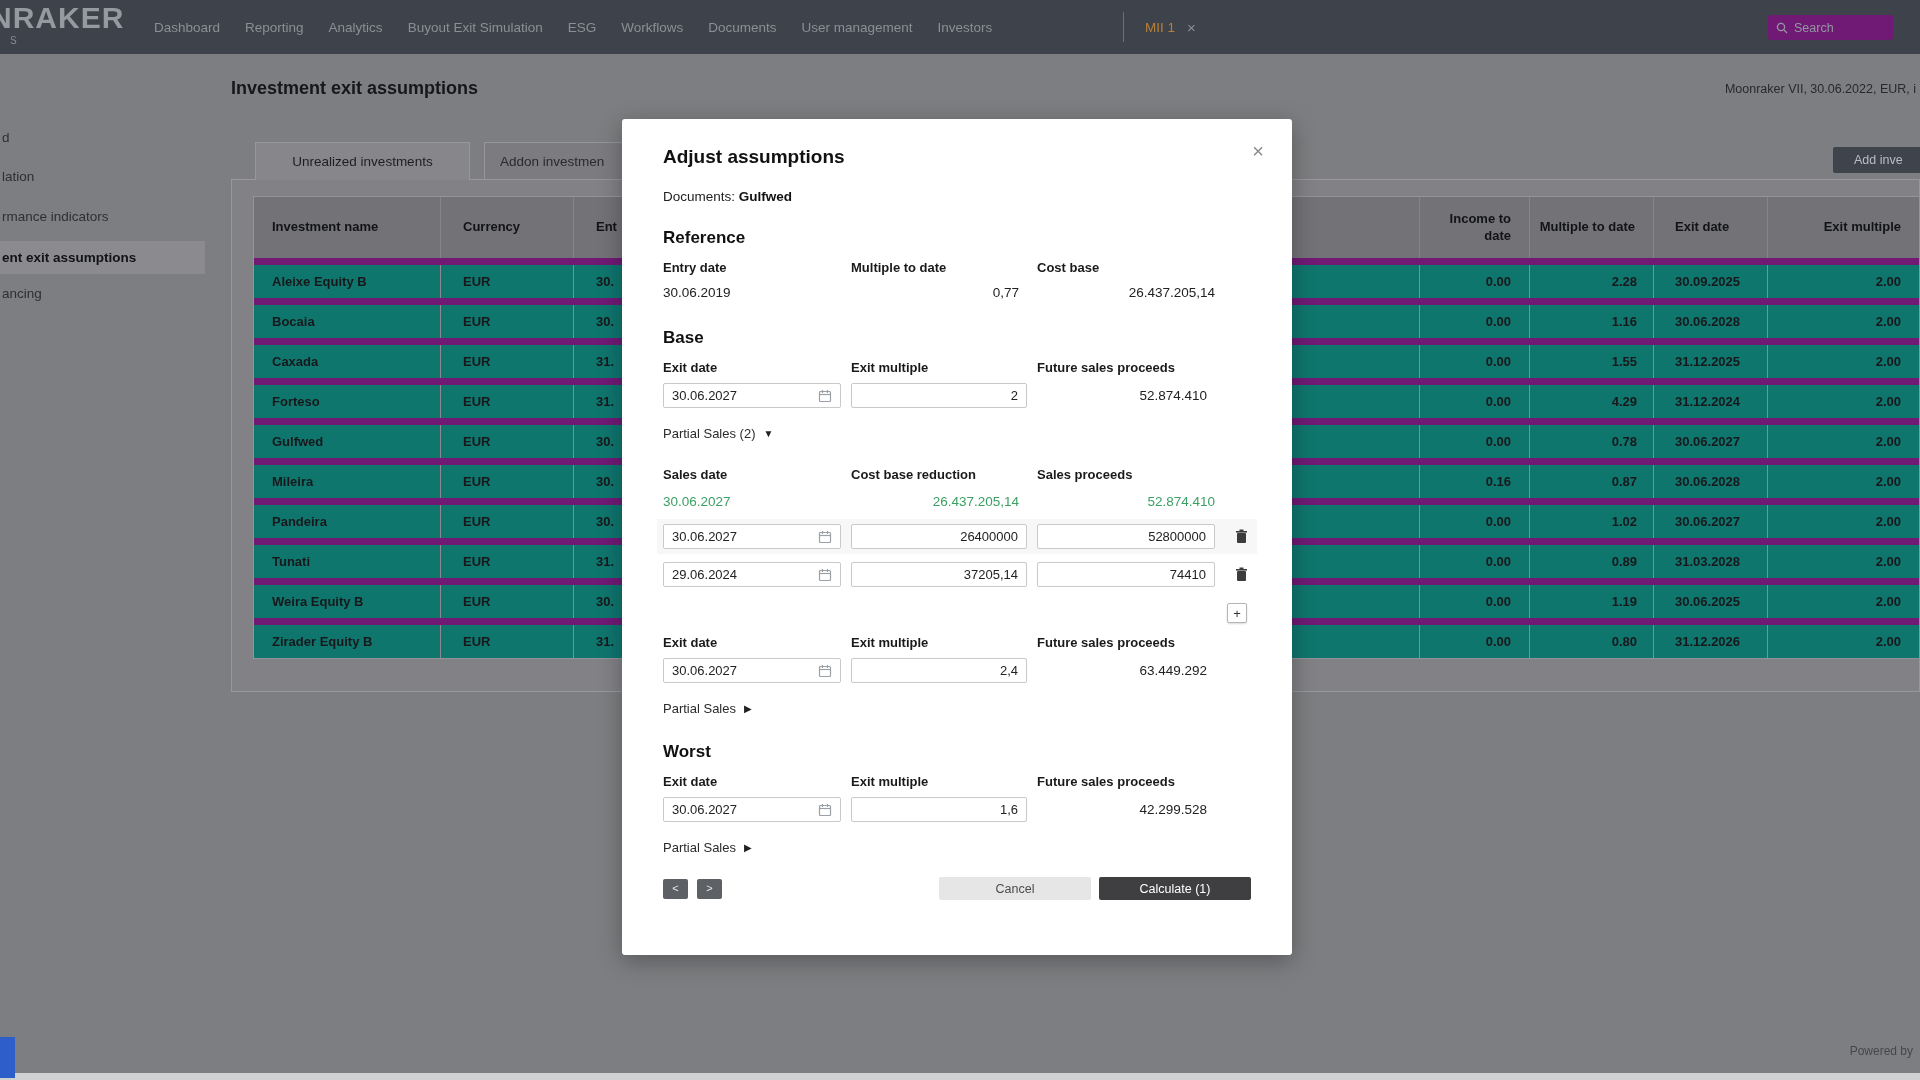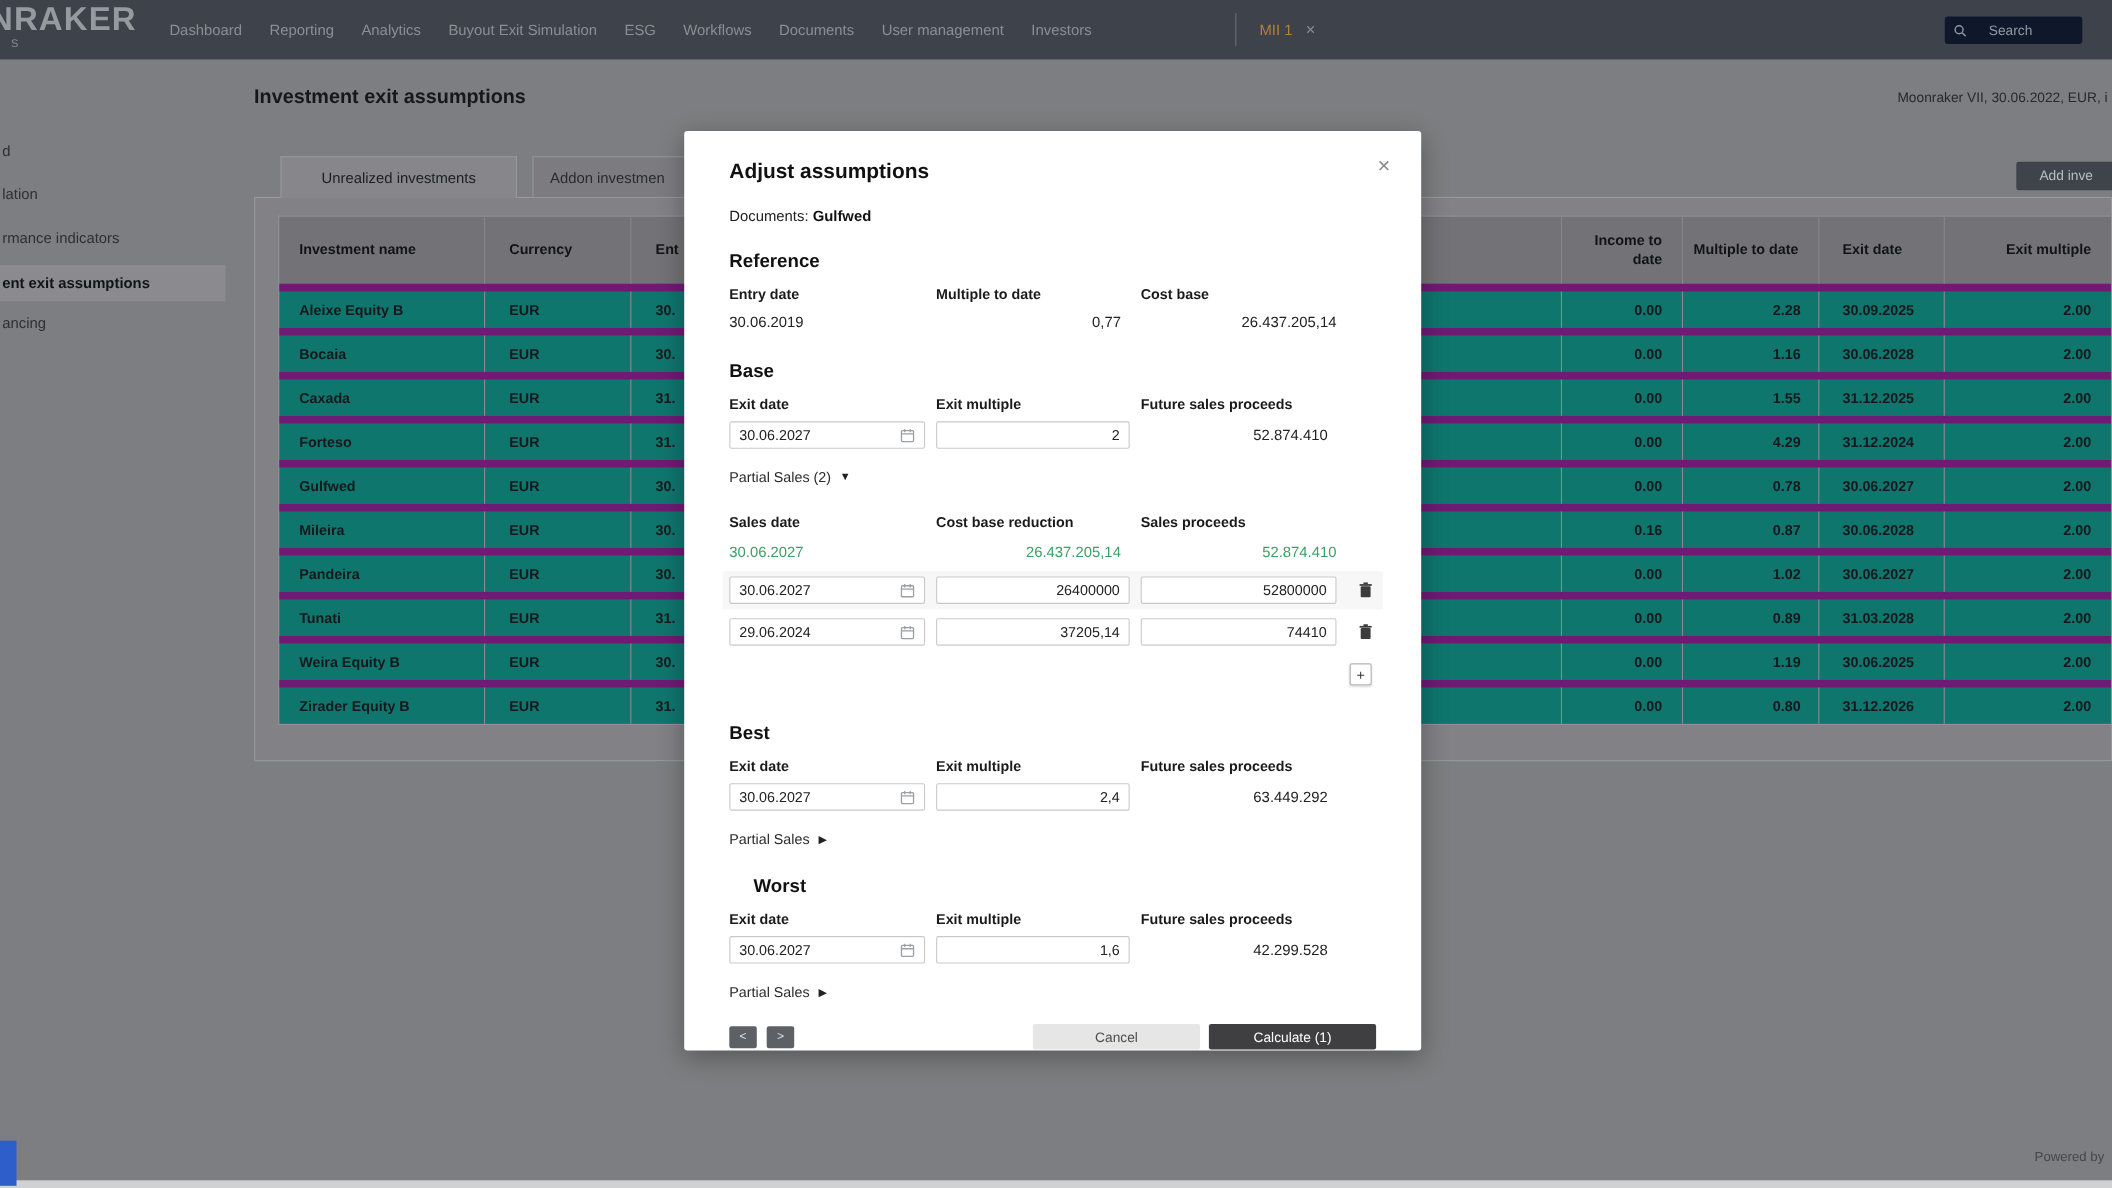--- a/index.html
+++ b/index.html
@@ -14,21 +14,21 @@
   .navbar { position:absolute; top:0; left:0; width:1920px; height:54px; background:#3e424a; z-index:5; }
   .logo { position:absolute; left:-10px; top:3px; color:#959aa1; line-height:1; }
   .logo-main { font-size:30px; font-weight:bold; letter-spacing:1px; }
   .logo-sub { font-size:10px; letter-spacing:5px; color:#868c94; margin-top:3px; }
   .nav-items { position:absolute; left:154px; top:0; height:54px; display:flex; align-items:center; gap:25px; }
   .nav-item { font-size:13.5px; color:#8a8f96; white-space:nowrap; cursor:pointer; }
   .nav-divider { position:absolute; left:1123px; top:12px; width:1px; height:30px; background:#6b7076; }
   .fund-tab { position:absolute; left:1145px; top:0; height:54px; display:flex; align-items:center; gap:12px;text-align:center; }
   .fund-tab-label { font-size:13.5px; color:#b5803a; }
   .fund-tab-close { font-size:15px; color:#8a8f96; cursor:pointer; }
-  .searchbox { position:absolute; right:27px; top:15px; width:125px; height:25px; background:#0f172a; border-radius:3px; display:flex; align-items:center; padding:0 8px; gap:20px; }
+  .searchbox { position:absolute; right:27px; top:15px; width:125px; height:25px; background:#701a75; border-radius:3px; display:flex; align-items:center; padding:0 8px; gap:6px; }
   .searchbox svg { flex:0 0 auto; }
   .search-ph { font-size:12.5px; color:#9298a0; }
   
   .page-title { position:absolute; top:78px; left:231px; font-size:18px; font-weight:bold; color:#16171a; }
   .context-info { position:absolute; top:82px; right:4px; font-size:12.5px; color:#28292c; white-space:nowrap; }
   
   .sidebar { position:absolute; left:0; top:128px; width:210px; }
   .side-item { position:absolute; left:0; padding-left:2px; font-size:13.5px; color:#2e2f33; white-space:nowrap; cursor:pointer; }
   .side-item.active { font-weight:bold; color:#121316; background:#8b8b8f; width:205px; padding:9px 0 9px 2px; }
   
@@ -52,21 +52,21 @@
   .c-right   { justify-content:flex-end; padding-right:18px; text-align:right; }
   .c-exitd   { padding-left:21px; }
   
   .modal { position:absolute; left:622px; top:119px; width:670px; height:836px; background:#ffffff; border-radius:3px; box-shadow:0 6px 24px rgba(0,0,0,0.3); z-index:10; padding:0 41px; }
   .modal-close { position:absolute; top:22px; right:28px; font-size:20px; color:#8a8a8a; background:none; border:none; cursor:pointer; line-height:1; }
   .m-title { padding-top:27px; font-size:19px; font-weight:bold; color:#111; }
   .m-invest { margin-top:21px; font-size:13.5px; color:#222; }
   .m-invest b { color:#111; }
   .m-sec { font-size:17px; font-weight:bold; color:#111; }
   .sec-ref { margin-top:24px; } .sec-base { margin-top:28px; }
-  .sec-best { margin-top:34px; } .sec-worst { margin-top:26px;margin-left:22px; }
+  .sec-best { margin-top:34px; } .sec-worst { margin-top:26px; }
   .mgrid { display:grid; grid-template-columns:178px 176px 178px 26px; column-gap:10px; align-items:center; }
   .mlabel { font-size:13px; font-weight:bold; color:#1a1a1a; }
   .mt12 { margin-top:12px; } .mt10 { margin-top:10px; } .mt8 { margin-top:8px; }
   .mval { font-size:13.5px; color:#222; }
   .r { text-align:right; padding-right:8px; }
   .inp { height:25px; border:1px solid #c9c9c9; border-radius:2px; background:#fff; display:flex; align-items:center; padding:0 8px; font-size:13px; color:#222; cursor:text; }
   .inp.num { justify-content:flex-end; }
   .inp.date { justify-content:space-between; }
   .cal { cursor:pointer; display:flex; align-items:center; }
   .ptoggle { margin-top:18px; font-size:13px; color:#2b2b2b; cursor:pointer; display:flex; align-items:center; gap:8px; width:fit-content; }
@@ -346,21 +346,20 @@
           <rect x="2" y="4" width="9" height="10" rx="1" fill="#3c3c3c"></rect>
           <rect x="1" y="2" width="11" height="1.6" fill="#3c3c3c"></rect>
           <rect x="4.5" y="0.5" width="4" height="1.6" fill="#3c3c3c"></rect>
         </svg>
     </button>
   </div>
   <div class="plusrow">
     <button class="plus-btn">+</button>
   </div>
 
-  <div class="m-sec sec-best">Best</div>
   <div class="mgrid mt12">
     <div class="mlabel">Exit date</div>
     <div class="mlabel">Exit multiple</div>
     <div class="mlabel">Future sales proceeds</div>
     <div></div>
   </div>
   <div class="mgrid mt8">
     <div class="inp date">
       <span>30.06.2027</span>
       <span class="cal">

